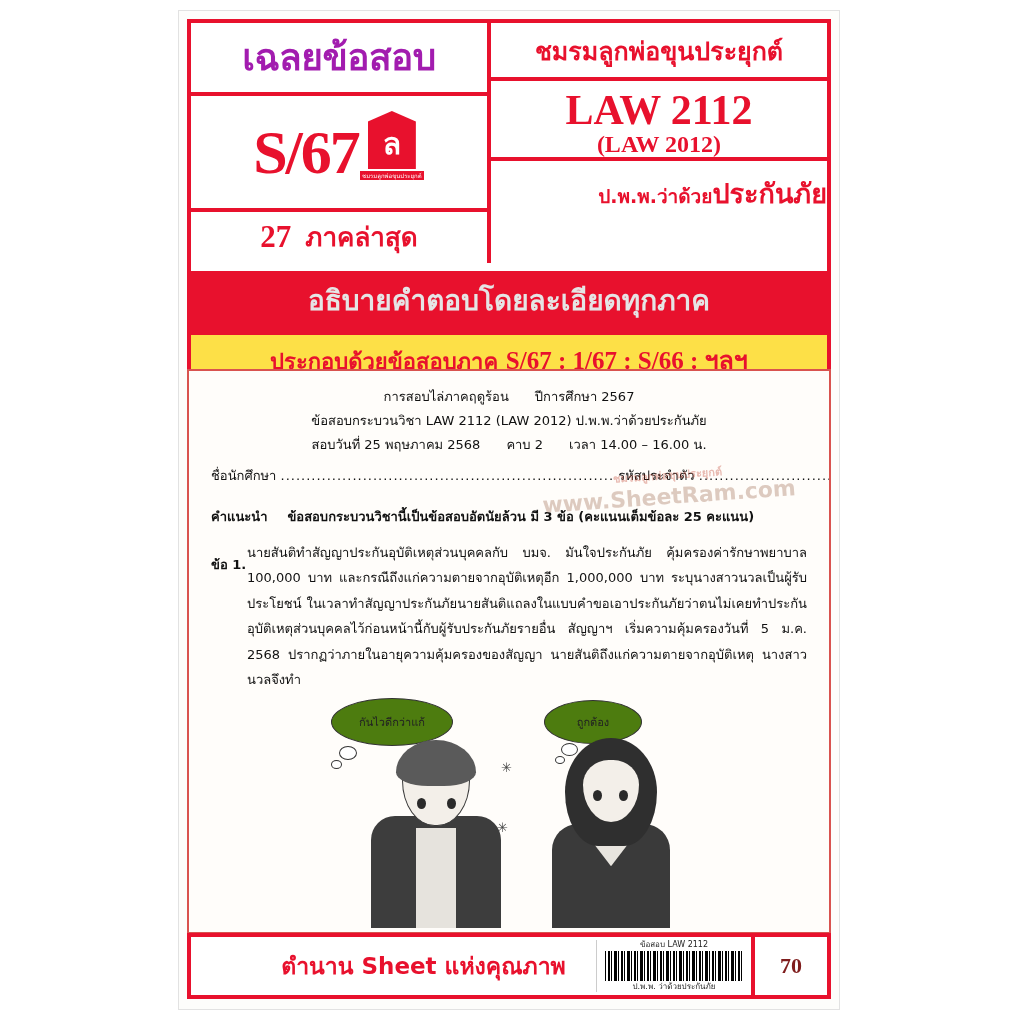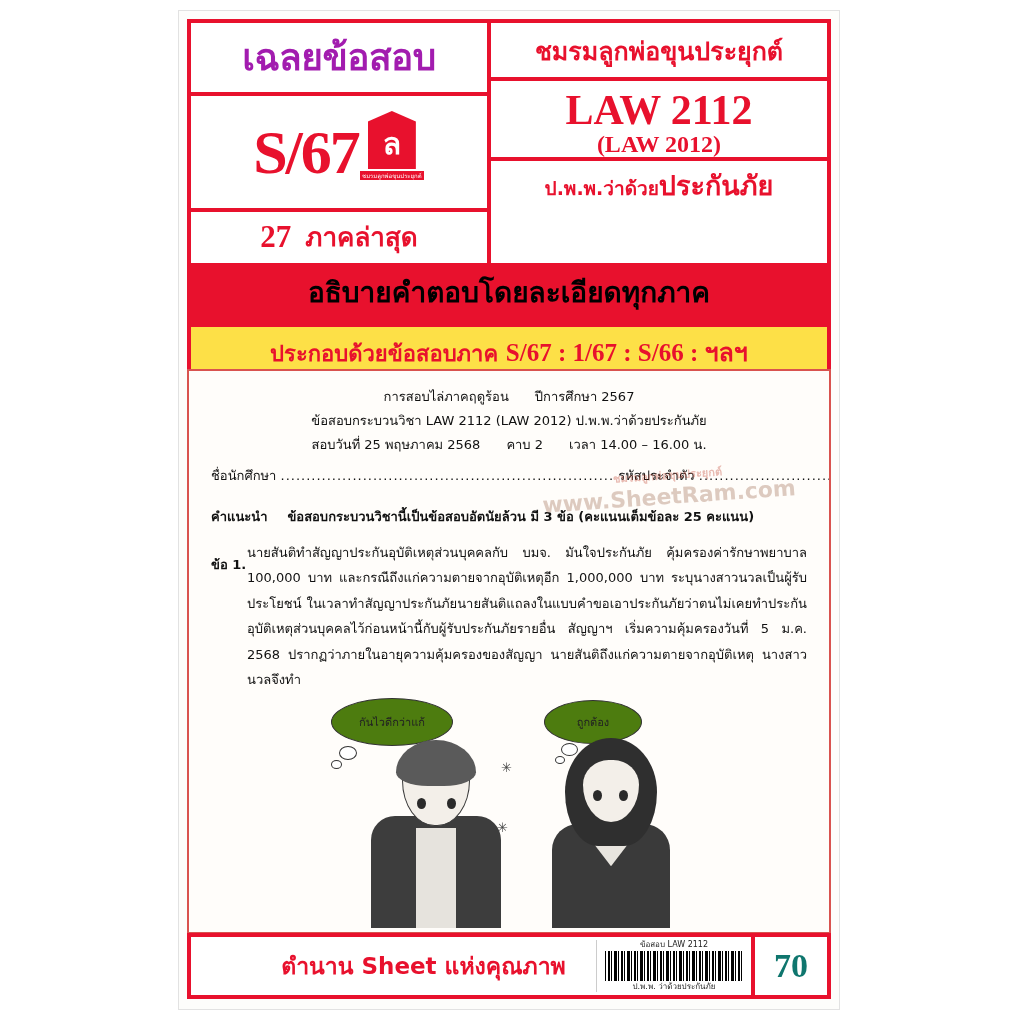--- a/index.html
+++ b/index.html
@@ -126,48 +126,49 @@
   }
   .lawcode-alt {
     color: #e8112d;
     font-size: 24px;
     font-weight: bold;
     font-family: "Liberation Serif", serif;
     text-align: center;
     line-height: 1.1;
   }
   .subject-line {
-    text-align: center;
+    text-align: right;
     border-top: 4px solid #e8112d;
-    padding: 3px 0 4px 0;
+    padding: 11px 0 4px 0;
     color: #e8112d;
     font-weight: bold;
     white-space: nowrap;
   }
   .subject-small { font-size: 19px; }
   .subject-big { font-size: 27px; }
   .edition-row {
     border-top: 4px solid #e8112d;
     display: flex;
     align-items: center;
     justify-content: center;
     gap: 14px;
     padding: 4px 0 6px 0;
     color: #e8112d;
     font-weight: bold;
   }
   .edition-num { font-size: 31px; font-family: "Liberation Serif", serif;}
   .edition-txt { font-size: 26px; }
   .banner-red {
     background: #e8112d;
-    color: #000000;
+    color: #e5e5e5;
     text-align: center;
     font-size: 28px;
     font-weight: bold;
     padding: 7px 0 9px 0;
+    margin-top: 8px;
   }
   .banner-white {
     background: #fde047;
     color: #e8112d;
     text-align: center;
     font-weight: bold;
     padding: 5px 0 7px 0;
     border-top: 4px solid #e8112d;
     font-size: 22px;
   }
@@ -421,23 +422,23 @@
       #000 9px, #000 12px, #fff 12px, #fff 13px);
     margin: 1px 6px;
   }
   .page-num-box {
     width: 72px;
     height: 100%;
     border-left: 4px solid #e8112d;
     display: flex;
     align-items: center;
     justify-content: center;
-    font-size: 34px;
-    font-weight: bold;
-    color: #0f766e;
+    font-size: 22px;
+    font-weight: bold;
+    color: #7f1d1d;
     font-family: "Liberation Serif", serif;
   }
 </style>
 </head>
 <body>
 
 <div id="page">
   <div class="sheet">
 
     <div class="top-block">

